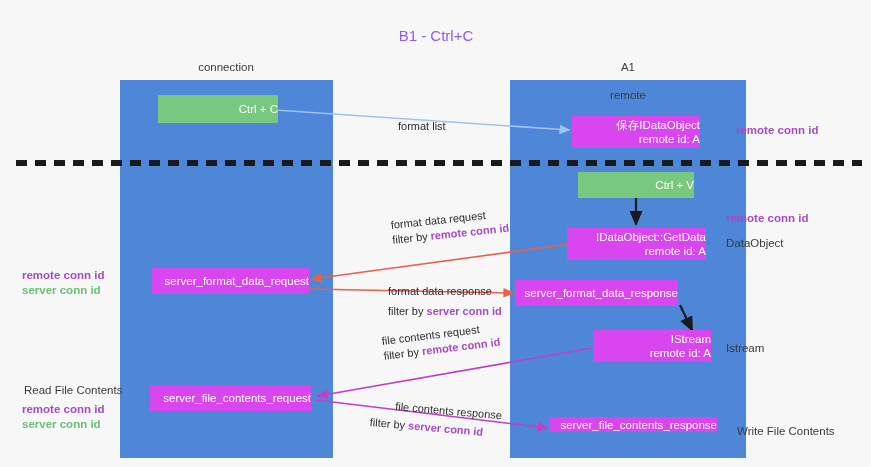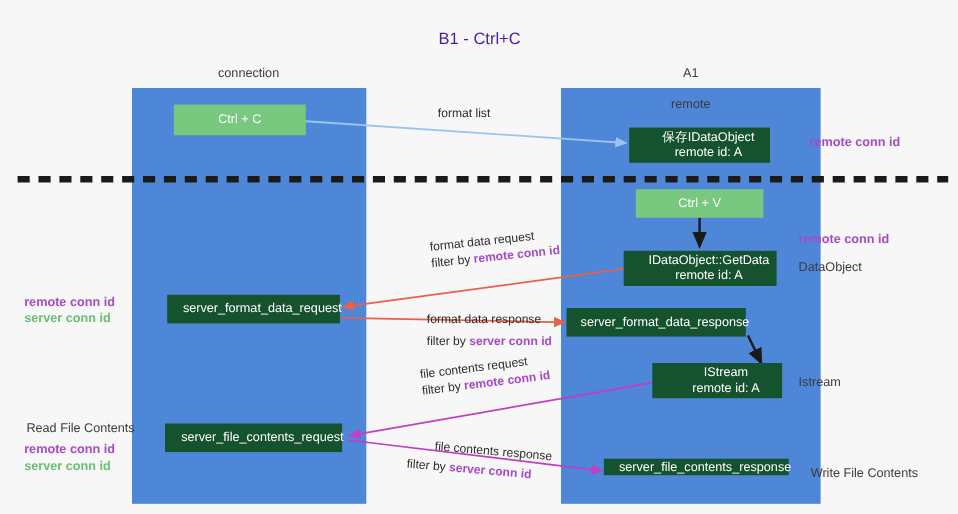--- a/index.html
+++ b/index.html
@@ -31,39 +31,39 @@
     text-align: center;
     font-size: 11.5px;
     color: #3c3c3c;
     line-height: 14px;
     white-space: pre-line;
   }
   .title-block {
     position: absolute;
     text-align: center;
     font-size: 15px;
-    color: #4c1d95;
+    color: #8b5cf6;
     line-height: 20px;
     white-space: pre-line;
   }
   .node {
     position: absolute;
     display: flex;
     flex-direction: column;
-    align-items: center;
+    align-items: flex-end;
     justify-content: center;
     text-align: center;
     color: #ffffff;
     font-size: 11.5px;
     line-height: 14px;
     box-sizing: border-box;
     z-index: 3;
   }
   .node.orange { background: #f9a council; }
-  .node.orange { background: #14532d; padding-left: 16px; }
+  .node.orange { background: #d946ef; padding-left: 16px; }
   .node.green  { background: #79c87f; }
   .side-label {
     position: absolute;
     font-size: 11.5px;
     line-height: 15px;
     color: #3c3c3c;
     z-index: 4;
   }
   .c-purple { color: #a64bc4; font-weight: bold; }
   .c-green  { color: #6bbf73; font-weight: bold; }
@@ -162,21 +162,21 @@
   </div>
 
   <div class="node orange" style="left:150px; top:385px; width:161px; height:26px;">
     <span>server_file_contents_request</span>
   </div>
 
   <div class="node orange" style="left:549px; top:417px; width:168px; height:15px;">
     <span>server_file_contents_response</span>
   </div>
 
-  <div class="edge-label" style="left:398px; top:96px;">
+  <div class="edge-label" style="left:398px; top:119px;">
     <span>format list</span>
   </div>
 
   <div class="edge-label" style="left:390px; top:218px; transform:rotate(-6deg); transform-origin:left top;">
     <div>format data request</div>
     <div>
       <span>filter by </span><span class="c-purple">remote conn id</span>
     </div>
   </div>
 

